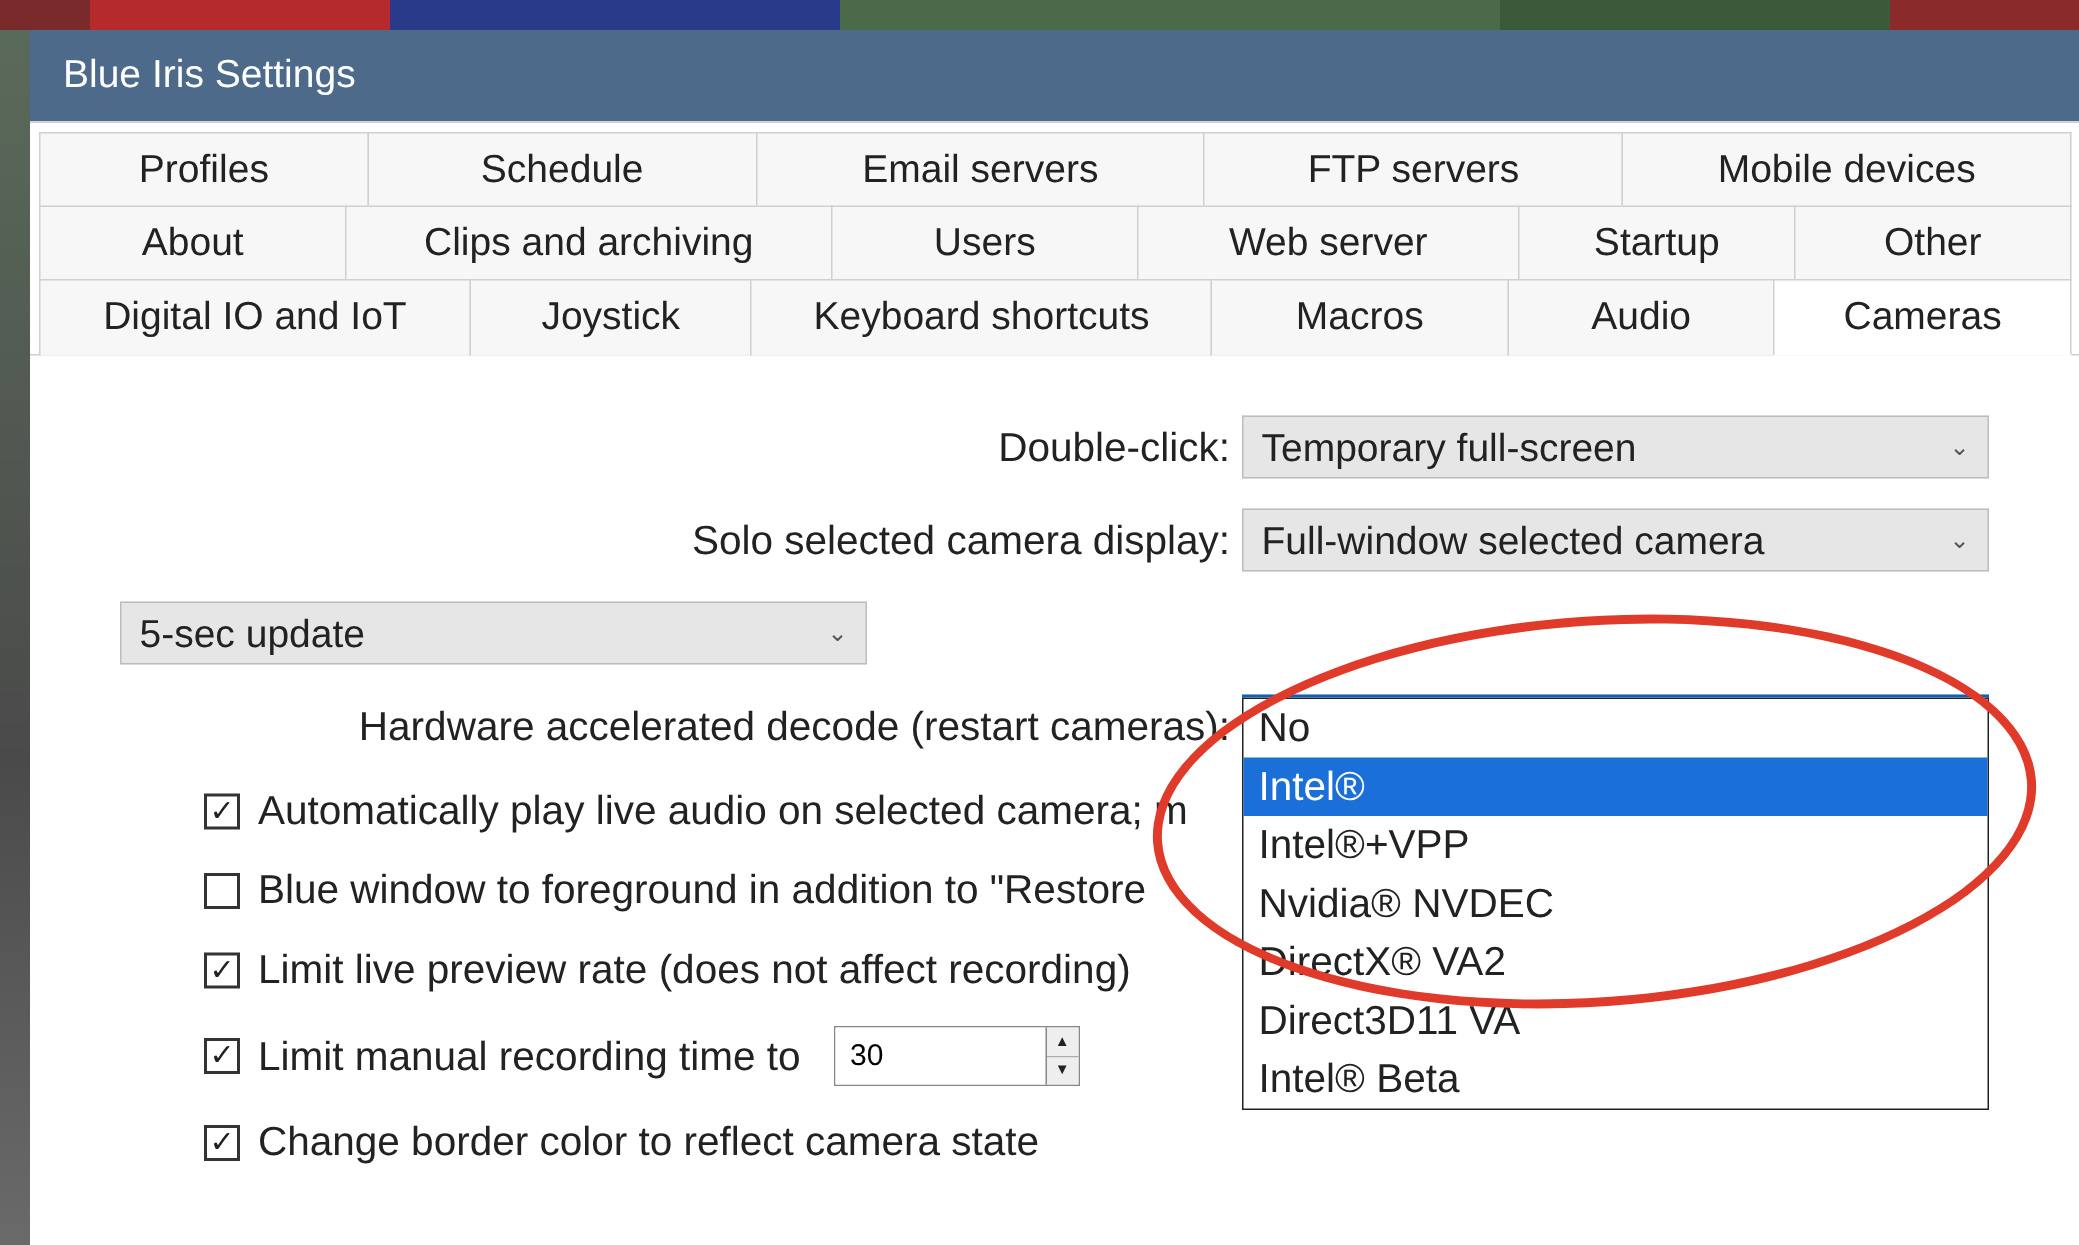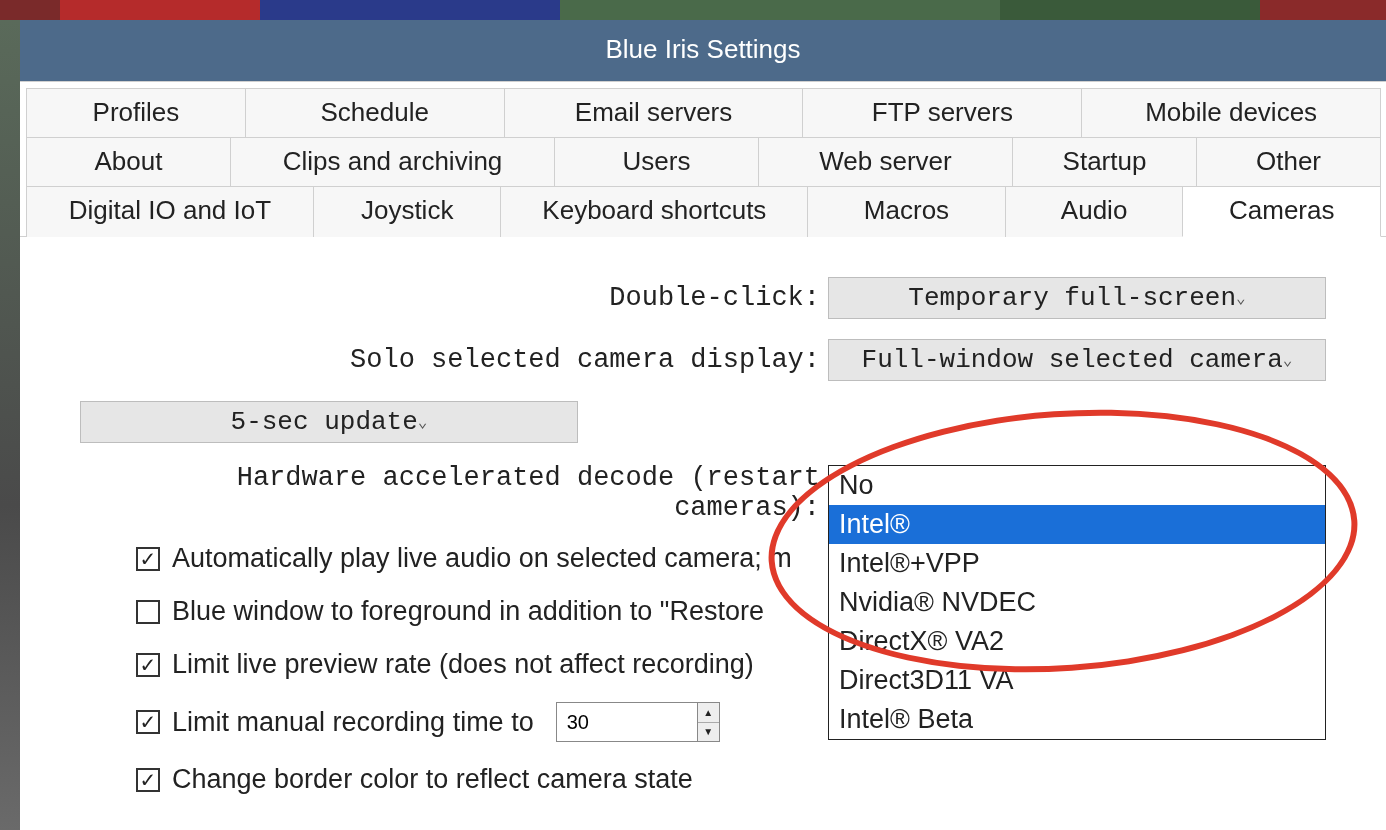--- a/index.html
+++ b/index.html
@@ -31,21 +31,20 @@
     background: #fff;
     display: flex;
     flex-direction: column;
   }
   .titlebar {
     background: #4d6a8a;
     color: #fff;
     font-size: 26px;
     padding: 14px 22px 16px;
     font-weight: 400;
-    text-align: center;
   }
   .tabs-area {
     border-top: 1px solid #d0d0d0;
     border-bottom: 1px solid #d0d0d0;
     background: #fff;
     padding: 6px 6px 0 6px;
   }
   .tabrow {
     display: flex;
   }
@@ -72,30 +71,29 @@
   .content {
     padding: 40px 60px 0 60px;
     font-size: 27px;
     color: #222;
     position: relative;
   }
   .row {
     display: flex;
     align-items: center;
     margin-bottom: 20px;
-    font-family: Liberation Mono, monospace;
   }
   .row .lbl {
     text-align: right;
     padding-right: 8px;
   }
   .combo {
     display: flex;
     align-items: center;
-    justify-content: center;
+    justify-content: space-between;
     background: #e6e6e6;
     border: 1px solid #bdbdbd;
     height: 42px;
     padding: 0 12px;
     width: 498px;
     font-size: 26px;
   }
   .combo.open {
     background: #d7e7f7;
     border: 2px solid #0a62c0;

